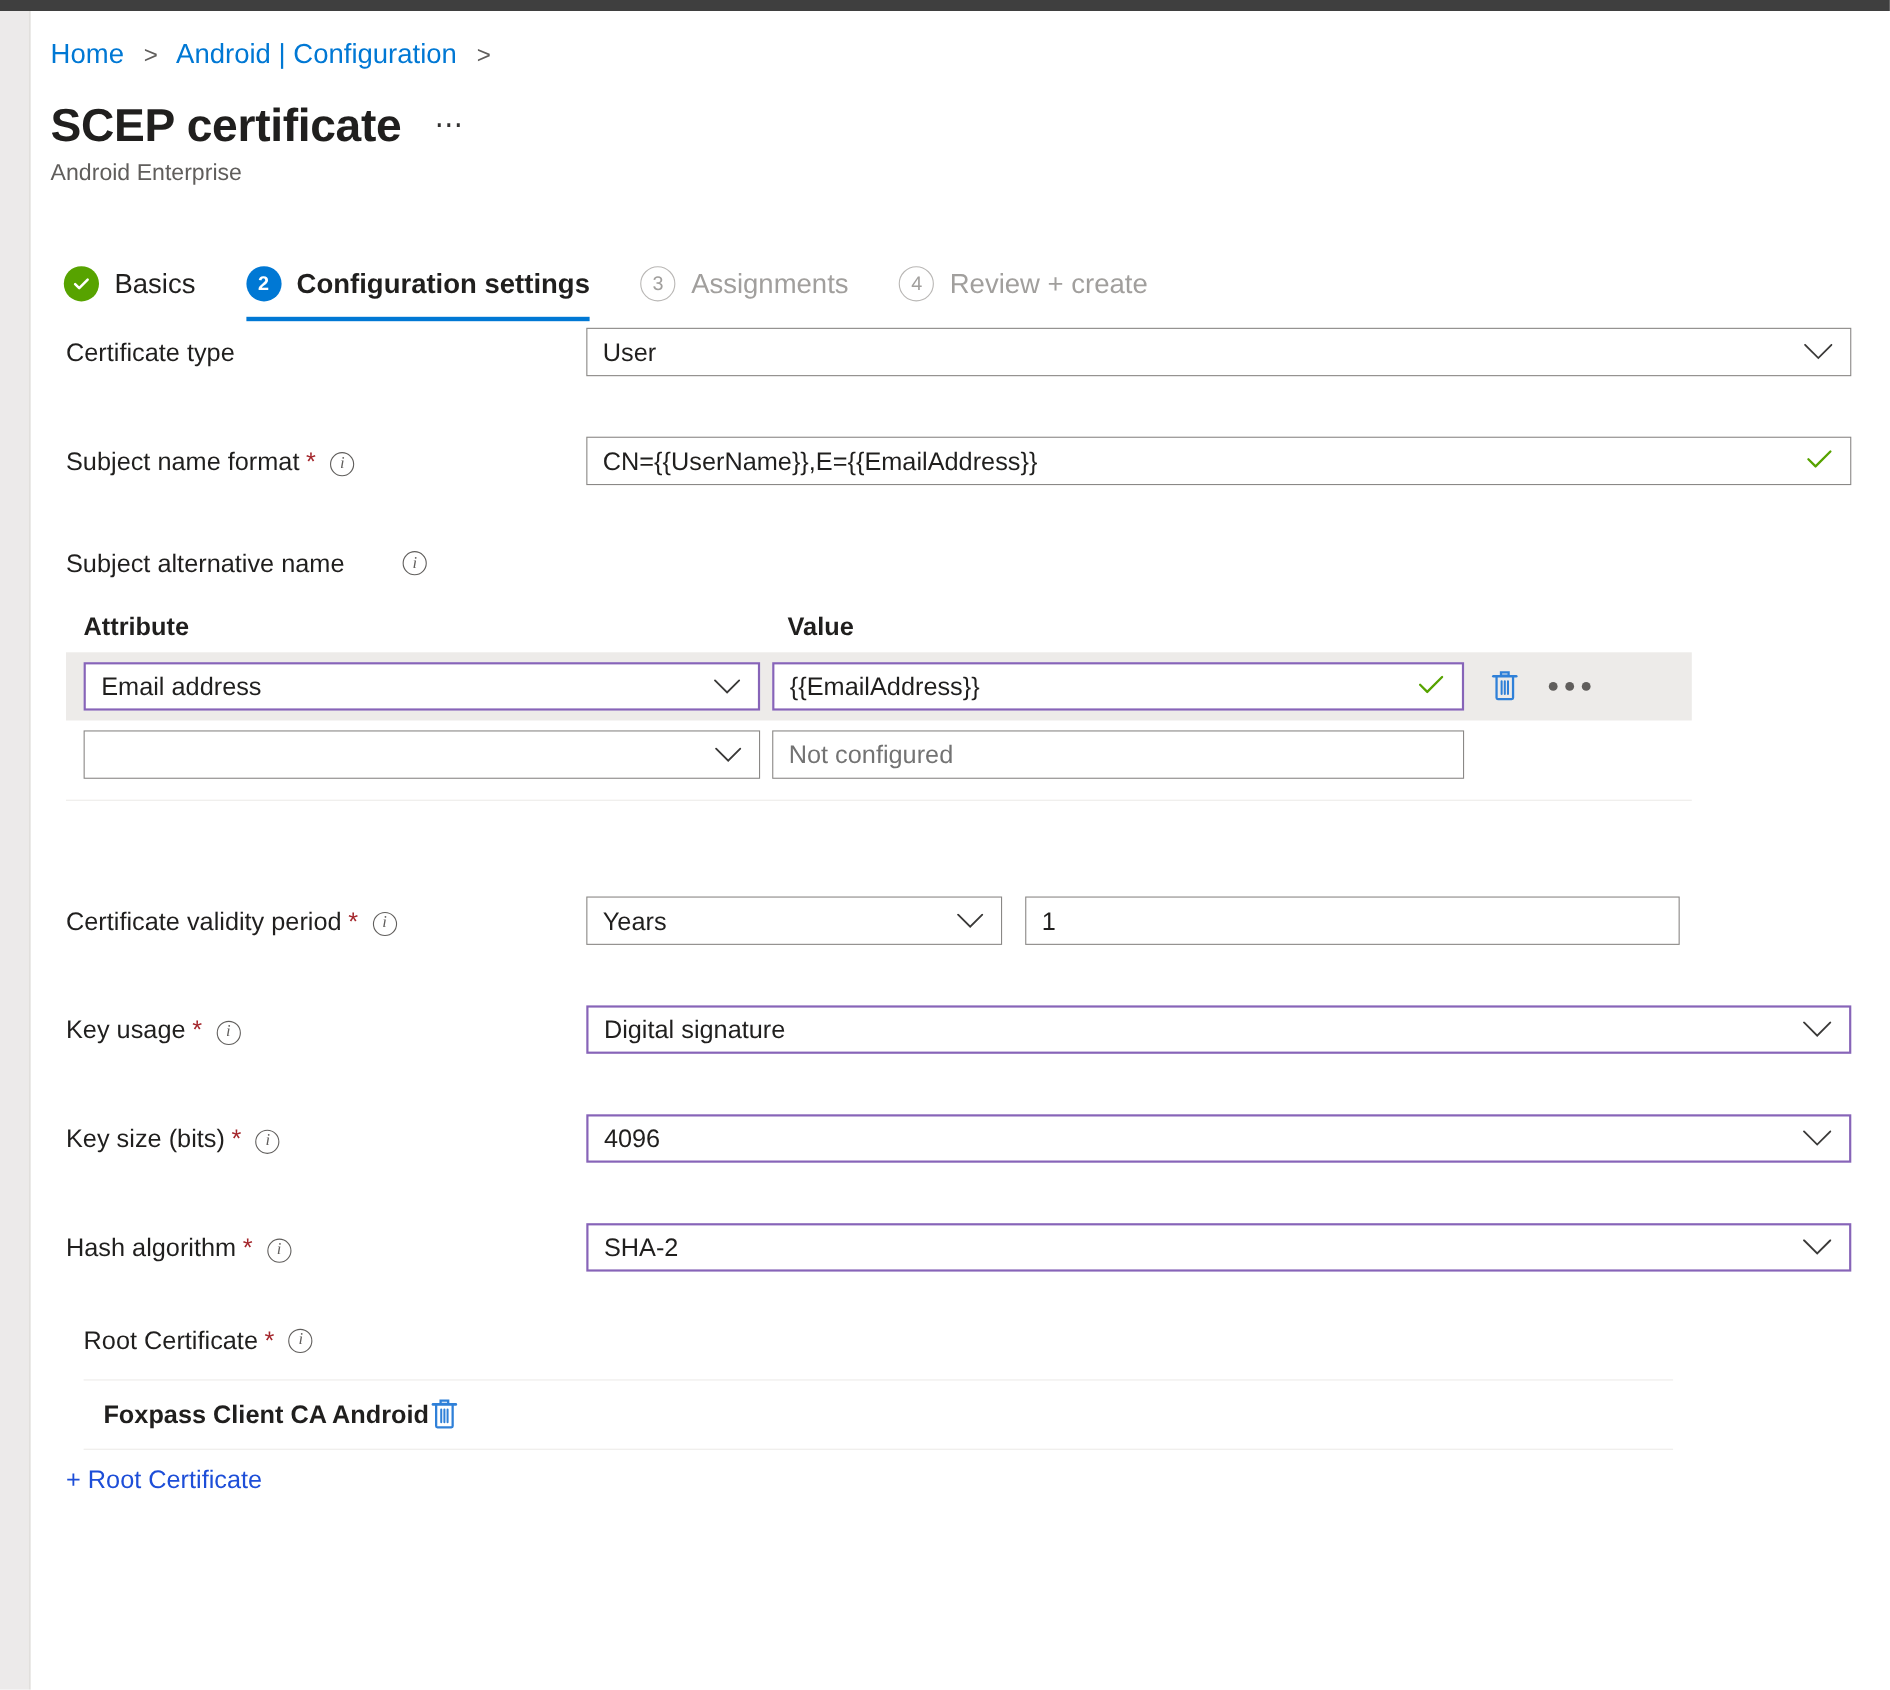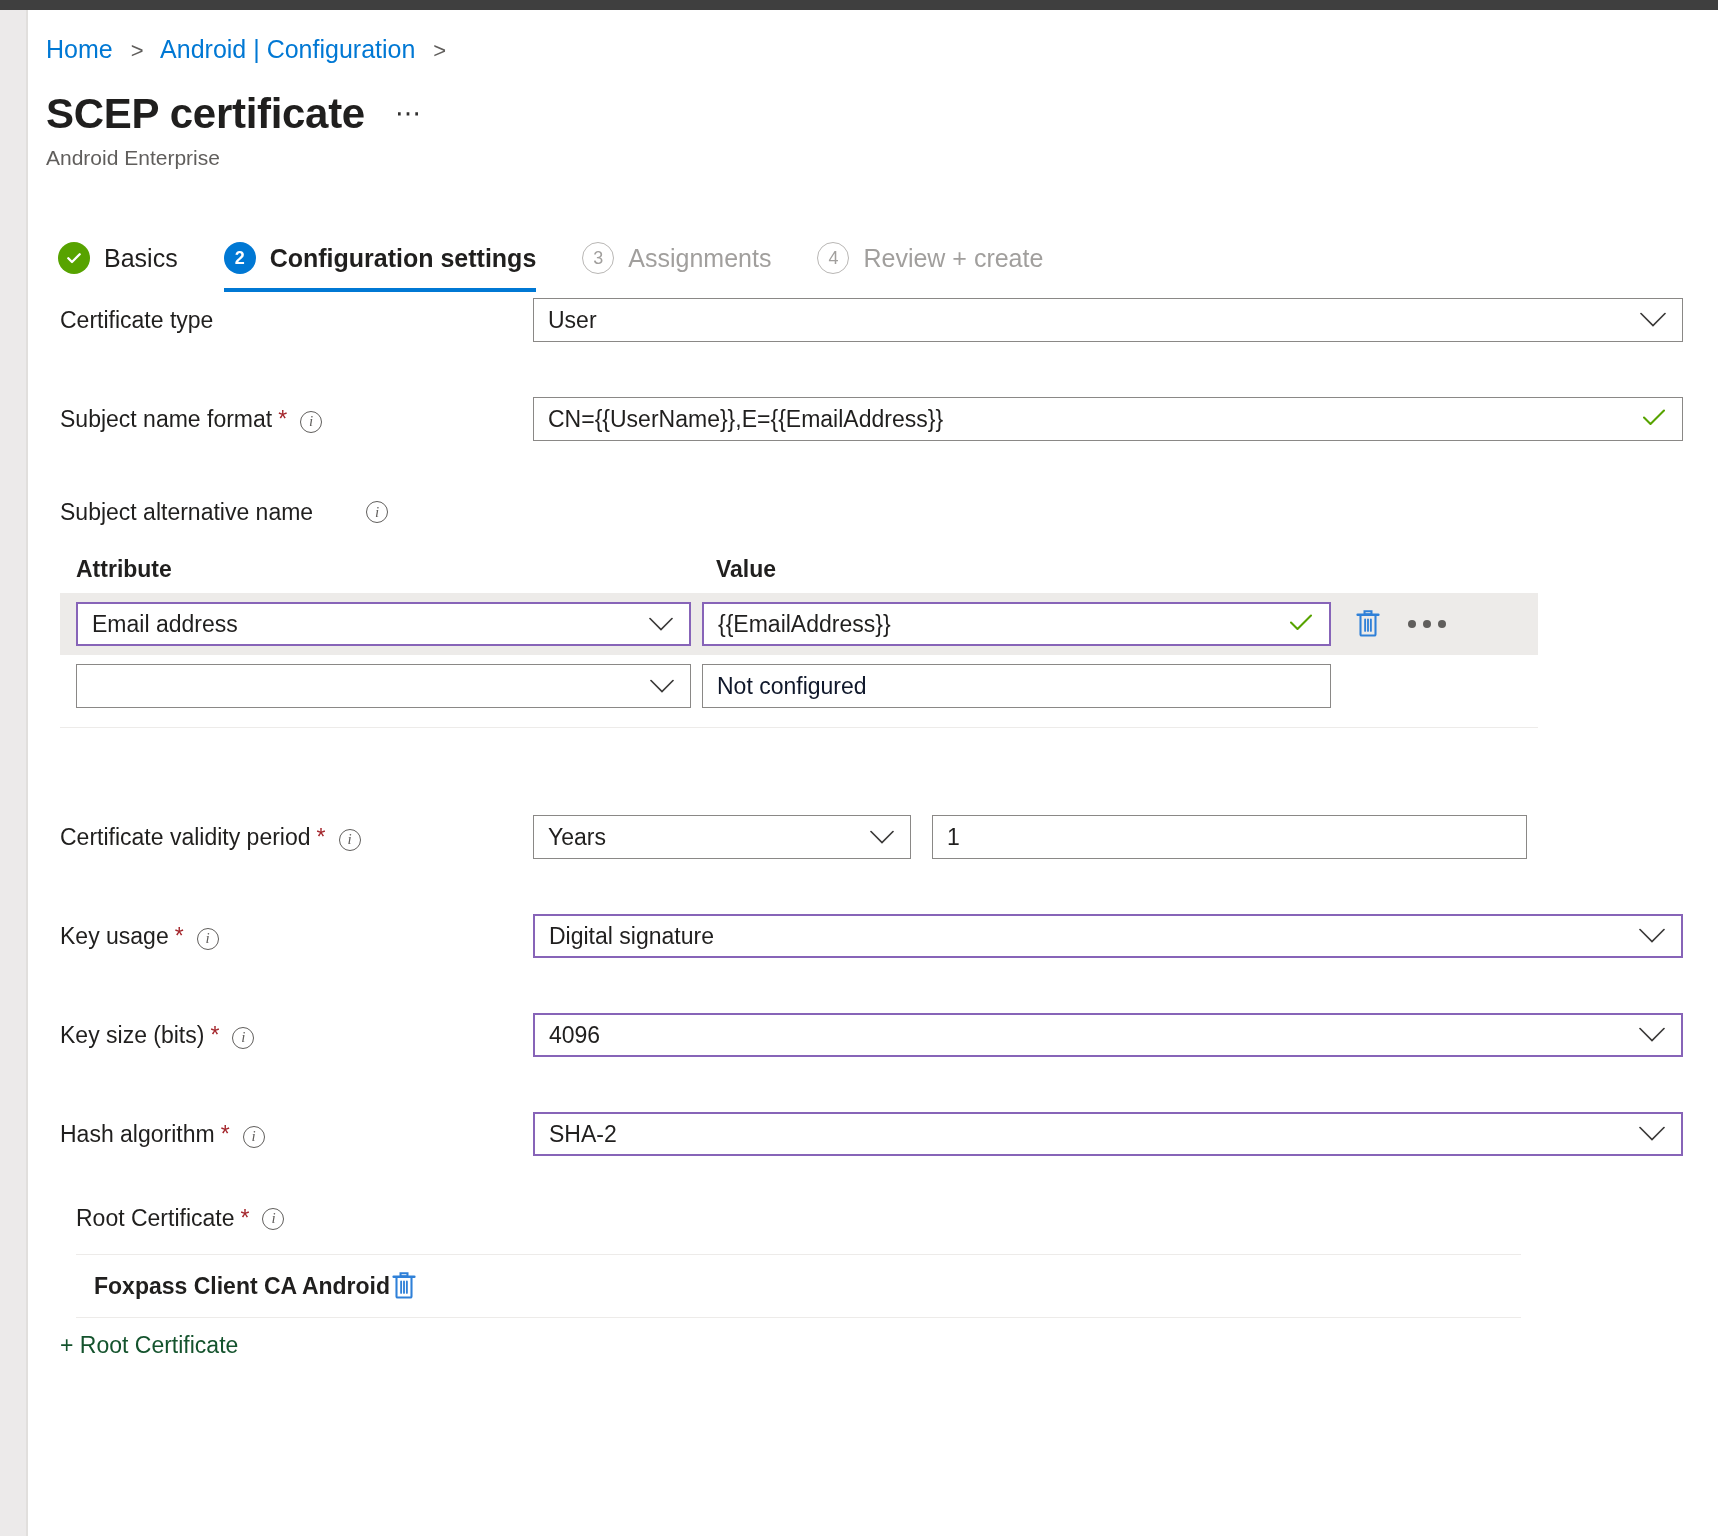--- a/index.html
+++ b/index.html
@@ -197,21 +197,21 @@
     background: #ffffff;
     border: 1.5px solid #8a8886;
     display: flex;
     align-items: center;
     padding: 0 14px;
     font-size: 23px;
     color: #201f1e;
   }
   .field.focusbox { border: 2px solid #8764b8; }
   .field .val { white-space: nowrap; overflow: hidden; }
-  .field .placeholder { color: #0f172a; }
+  .field .placeholder { color: #737373; }
   .chev {
     position: absolute;
     right: 16px; top: 50%;
     transform: translateY(-50%);
     pointer-events: none;
   }
   .okcheck {
     position: absolute;
     right: 16px; top: 50%;
     transform: translateY(-50%);
@@ -302,21 +302,21 @@
     height: 62px;
     display: flex;
     align-items: center;
     padding: 0 18px 0 18px;
     font-weight: bold;
   }
   .root-name { font-size: 23px; color: #201f1e; }
   .add-link {
     margin-left: 32px;
     margin-top: 14px;
-    color: #14532d;
+    color: #1d4ed8;
     font-size: 23px;
     cursor: pointer;
     display: inline-block;
   }
 </style>
 </head>
 <body>
 
 <div class="top-bar"></div>
 <div class="left-strip"></div>

